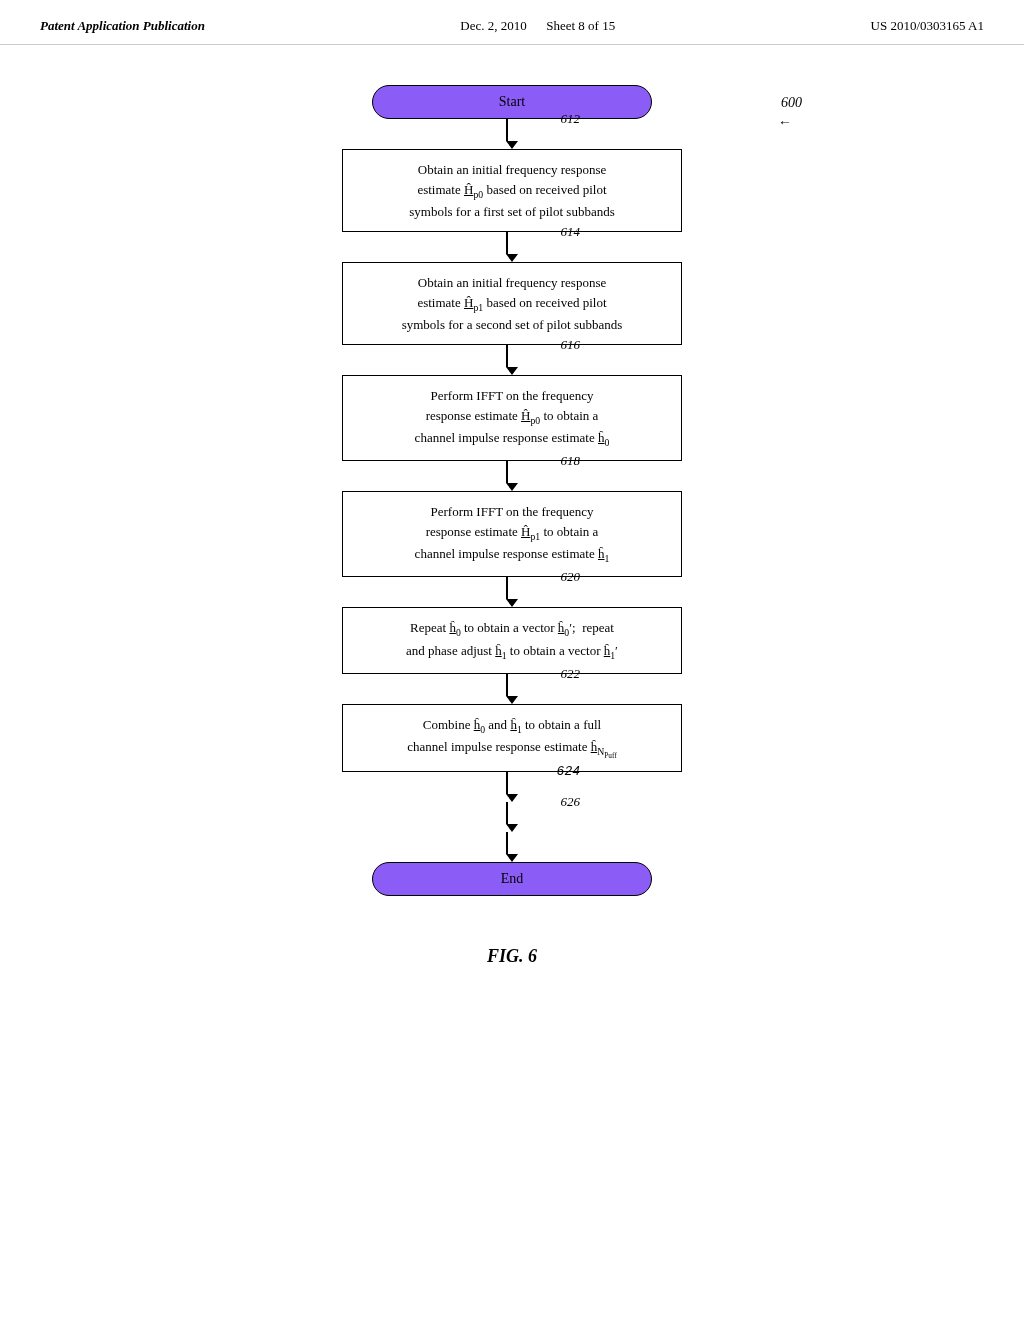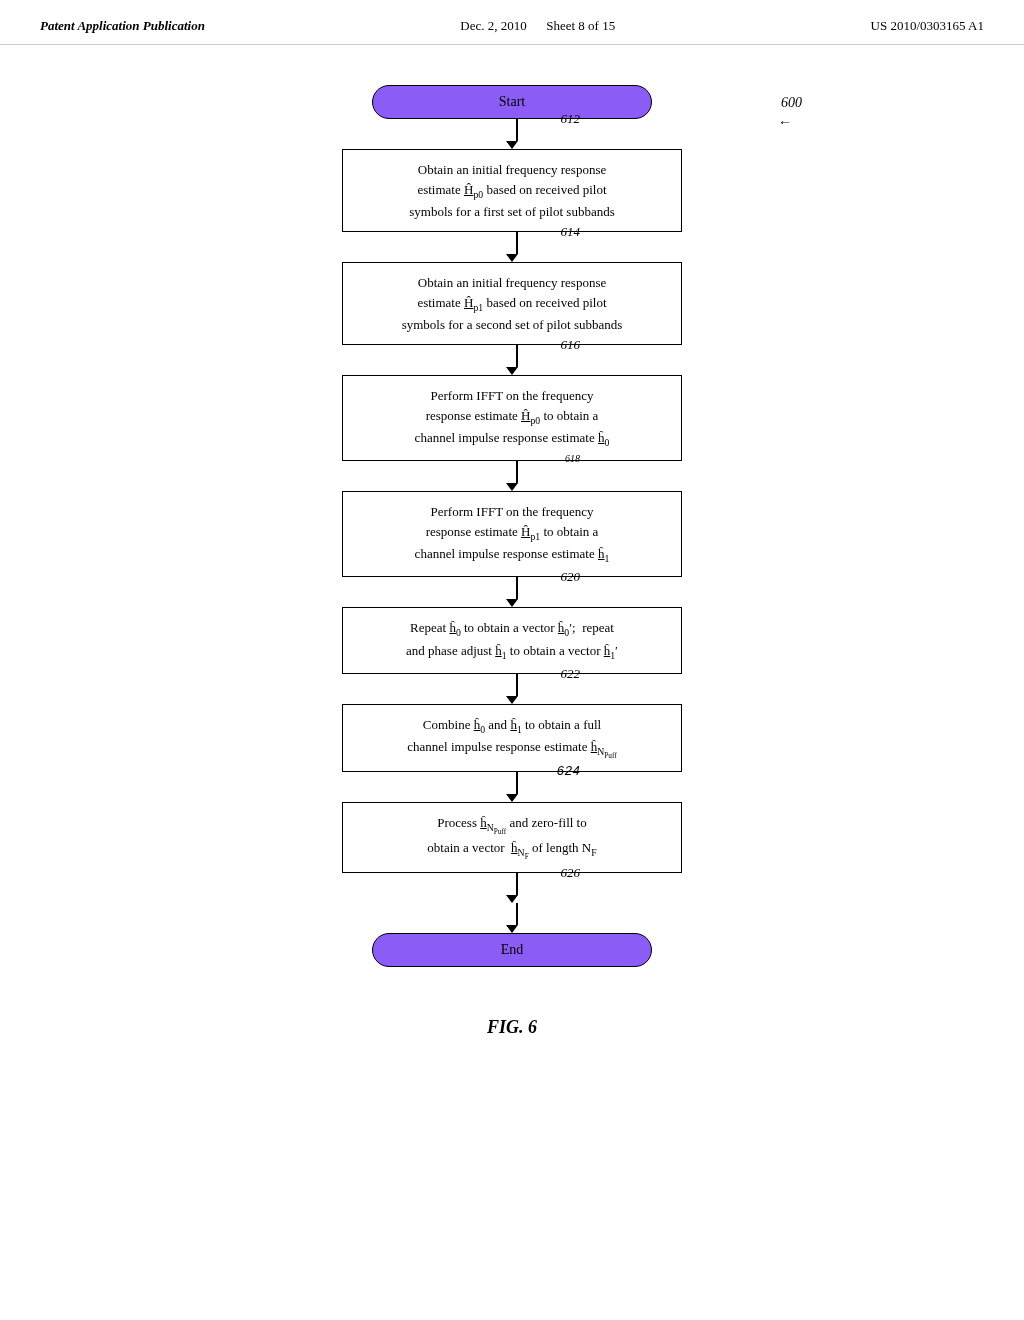--- a/index.html
+++ b/index.html
@@ -66,21 +66,21 @@
       font-size: 13px;
       background: #fff;
       min-width: 340px;
       max-width: 340px;
       line-height: 1.5;
     }
 
     .flow-connector {
       display: flex;
       flex-direction: column;
-      align-items: flex-end;
+      align-items: flex-start;
       position: relative;
     }
 
     .arrow-line {
       width: 2px;
       background: #000;
       height: 22px;
     }
 
     .arrow-head {
@@ -164,21 +164,21 @@
 
     <div class="flow-box">
       Perform IFFT on the frequency<br>
       response estimate <u>Ĥ</u><sub>p0</sub> to obtain a<br>
       channel impulse response estimate <u>ĥ</u><sub>0</sub>
     </div>
 
     <div class="flow-connector" style="position:relative;">
       <div class="arrow-line"></div>
       <div class="arrow-head"></div>
-      <span class="step-label" style="top:-8px; right:-62px; font-size:10px; font-style:italic;"> 618</span>
+      <span class="step-label" style="top:-8px; right:-62px; font-size:13px; font-style:italic;"> 618</span>
     </div>
 
     <div class="flow-box">
       Perform IFFT on the frequency<br>
       response estimate <u>Ĥ</u><sub>p1</sub> to obtain a<br>
       channel impulse response estimate <u>ĥ</u><sub>1</sub>
     </div>
 
     <div class="flow-connector" style="position:relative;">
       <div class="arrow-line"></div>
@@ -201,24 +201,20 @@
       Combine <u>ĥ</u><sub>0</sub> and <u>ĥ</u><sub>1</sub> to obtain a full<br>
       channel impulse response estimate <u>ĥ</u><sub>N<sub>Puff</sub></sub>
     </div>
 
     <div class="flow-connector" style="position:relative;">
       <div class="arrow-line"></div>
       <div class="arrow-head"></div>
       <span class="step-label" style="top:-8px; right:-62px; font-size:13px; font-style:italic;font-family:Liberation Mono, monospace;"> 624</span>
     </div>
 
-    <div class="flow-box">
-      Process <u>ĥ</u><sub>N<sub>Puff</sub></sub> and zero-fill to<br>
-      obtain a vector &nbsp;<u>ĥ</u><sub>N<sub>F</sub></sub> of length N<sub>F</sub>
-    </div>
 
     <div class="flow-connector" style="position:relative;">
       <div class="arrow-line"></div>
       <div class="arrow-head"></div>
       <span class="step-label" style="top:-8px; right:-62px; font-size:13px; font-style:italic;"> 626</span>
     </div>
 
 
     <div class="flow-connector">
       <div class="arrow-line"></div>

